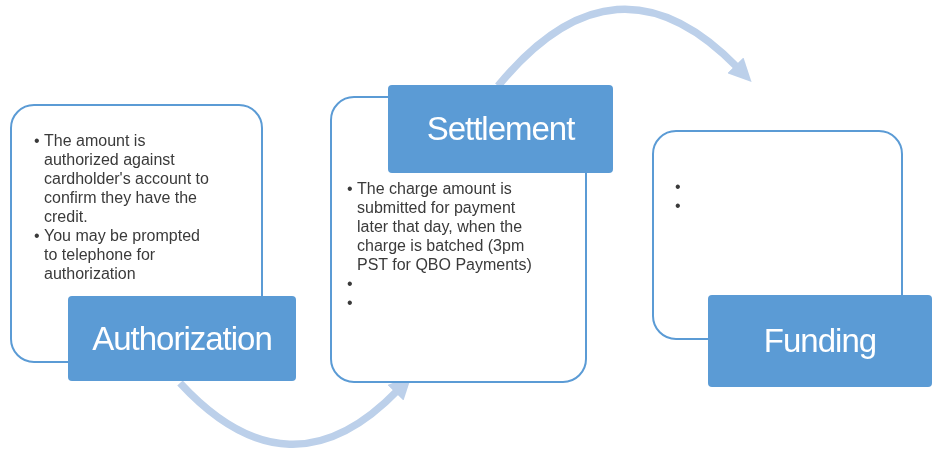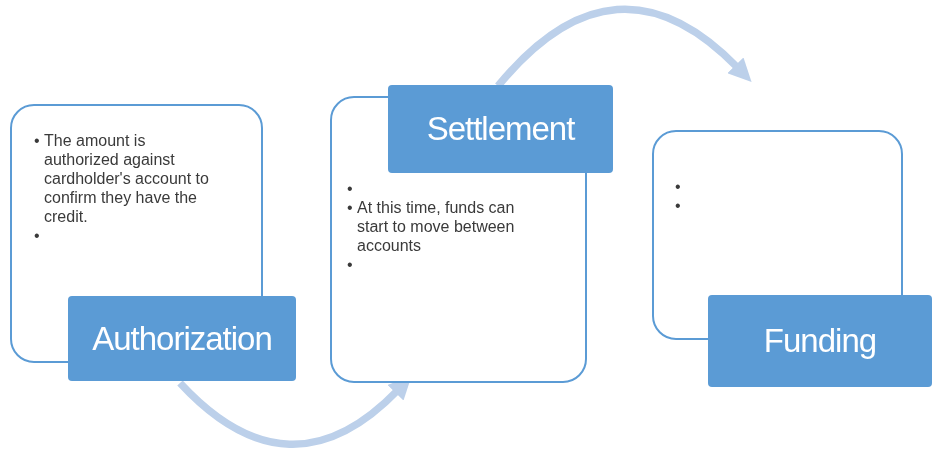--- a/index.html
+++ b/index.html
@@ -89,36 +89,41 @@
     <div class="bullet">
       <span class="dot">•</span>
       <span class="txt">The amount is
 authorized against
 cardholder's account to
 confirm they have the
 credit.</span>
     </div>
     <div class="bullet">
       <span class="dot">•</span>
+      <span class="txt">You may be prompted
+to telephone for
+authorization</span>
     </div>
   </div>
   <div class="stage-label" style="left:68px; top:296px; width:228px; height:85px;">
     <span>Authorization</span>
   </div>
 
   <div class="content-box" style="left:330px; top:96px; width:257px; height:287px;"></div>
   <div class="bullets" style="left:347px; top:179px; width:238px;">
     <div class="bullet">
       <span class="dot">•</span>
+      <span class="txt">The charge amount is
+submitted for payment
+later that day, when the
+charge is batched (3pm
+PST for QBO Payments)</span>
     </div>
     <div class="bullet">
       <span class="dot">•</span>
-      <span class="txt">At this time, funds can
-start to move between
-accounts</span>
     </div>
     <div class="bullet">
       <span class="dot">•</span>
     </div>
   </div>
   <div class="stage-label" style="left:388px; top:85px; width:225px; height:88px;">
     <span>Settlement</span>
   </div>
 
   <div class="content-box" style="left:652px; top:130px; width:251px; height:210px;"></div>

